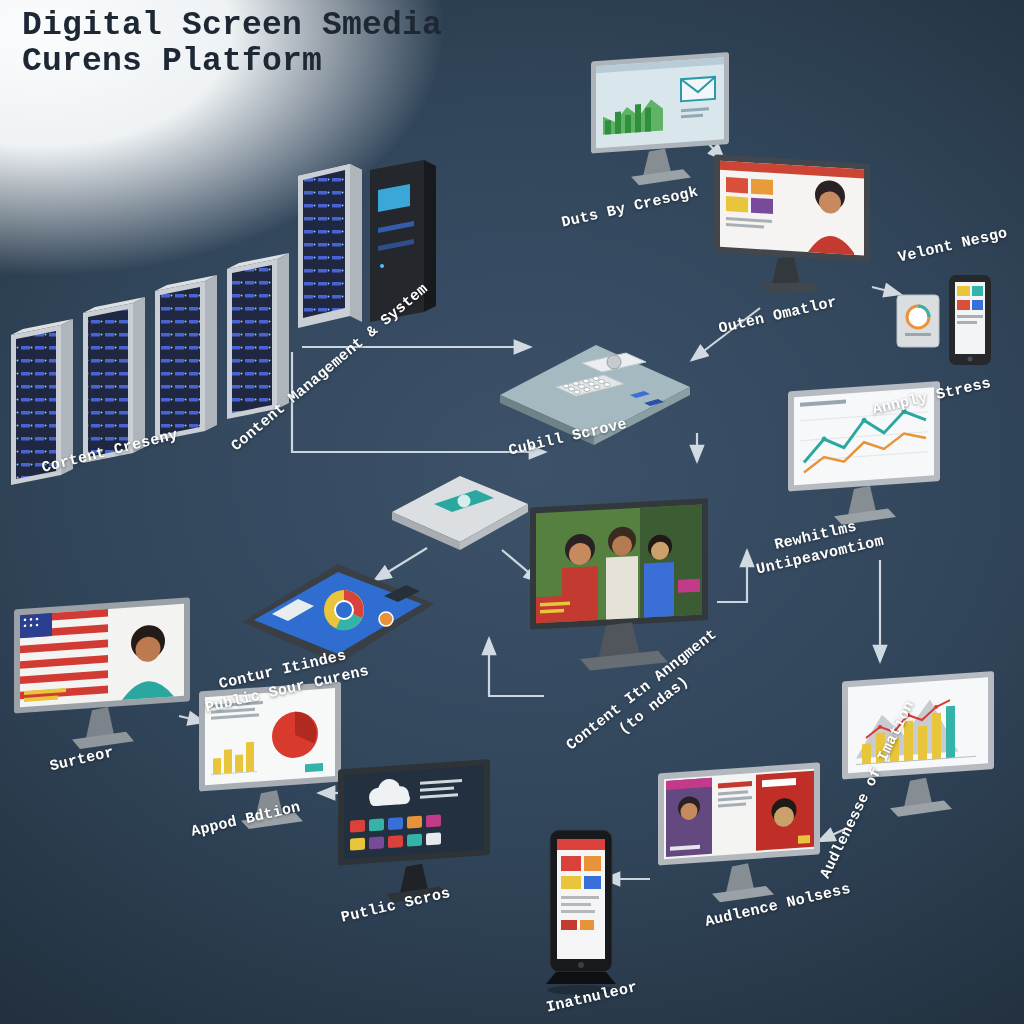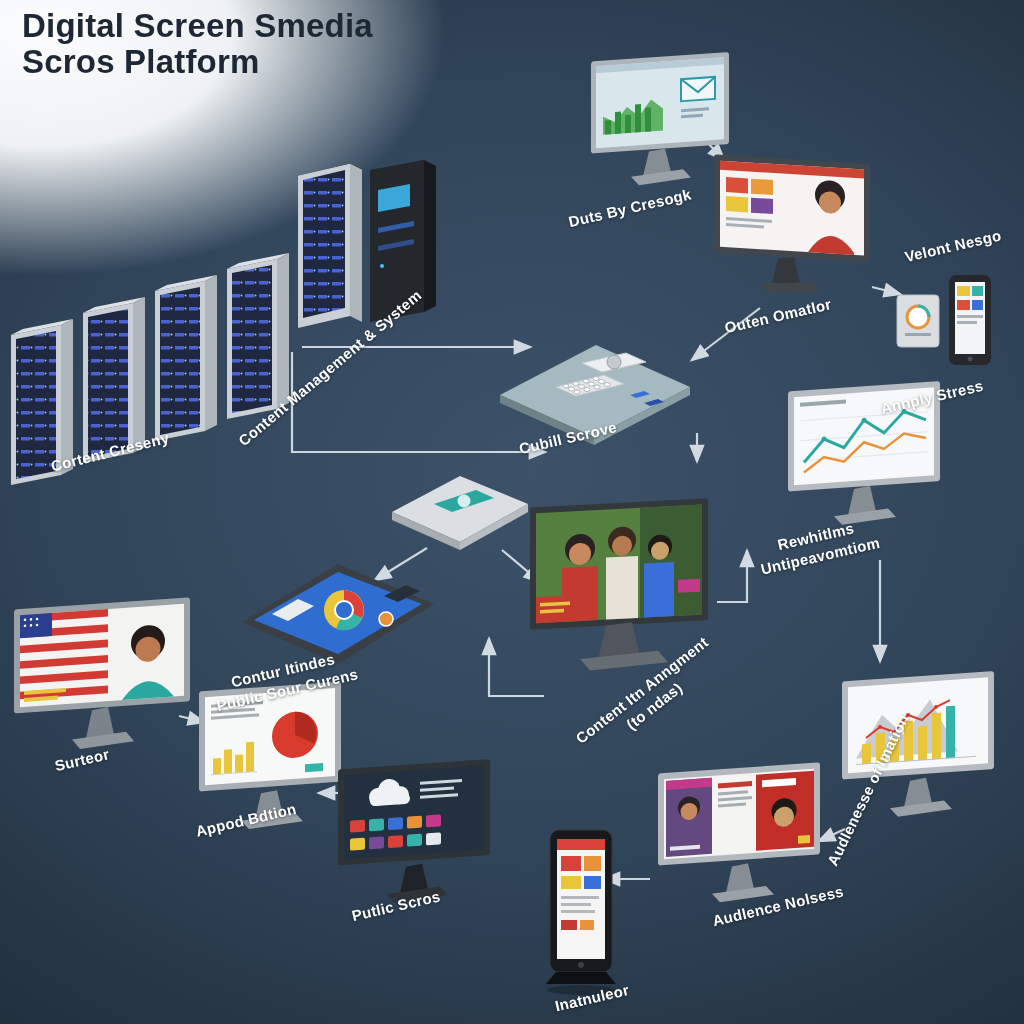--- a/index.html
+++ b/index.html
@@ -1,18 +1,18 @@
 <!DOCTYPE html>
 <html><head>
 <meta charset="utf-8">
 <style>
   html,body{margin:0;padding:0;background:#1b2733;}
   .canvas{
     position:relative;width:1024px;height:1024px;overflow:hidden;
-    font-family:Liberation Sans, sans-serif;
+    font-family:Liberation Mono, monospace;
     background:
       radial-gradient(ellipse 560px 340px at 4% 3%, #fbfcfd 0%, #eef2f4 34%, rgba(238,242,244,0) 72%),
       radial-gradient(ellipse 900px 720px at 52% 46%, #3c5269 0%, #31455a 52%, #253443 88%, #202e3c 100%);
   }
   .title{
     position:absolute;left:22px;top:8px;color:#1d2834;font-weight:800;
     font-size:33px;line-height:1.1;letter-spacing:.2px;
   }
   .node{position:absolute;}
   svg{overflow:visible;display:block;}
@@ -53,21 +53,21 @@
       <path d="M880,560 L880,661" marker-end="url(#ah)"></path>
       <path d="M650,879 L604,879" marker-end="url(#ah)"></path>
       <path d="M342,793 L319,793" marker-end="url(#ah)"></path>
       <path d="M179,716 L204,722" marker-end="url(#ah)"></path>
       <path d="M845,829 L819,841" marker-end="url(#ah)"></path>
     </g>
   </svg>
 
   <div class="title">
     <div>Digital Screen Smedia</div>
-    <div>Scros Platform</div>
+    <div>Curens Platform</div>
   </div>
 
   <div class="node" style="left:5px;top:225px">
     <svg width="295" height="260" viewBox="0 0 295 260">
       <g>
         <polygon points="6,110 56,100 68,94 18,104" fill="#dde1e4"></polygon>
         <polygon points="56,100 68,94 68,244 56,250" fill="#aeb5bb"></polygon>
         <polygon points="6,110 56,100 56,250 6,260" fill="#c9cfd4"></polygon>
         <polygon points="11,114 51,106 51,246 11,254" fill="url(#led)"></polygon>
       </g>

